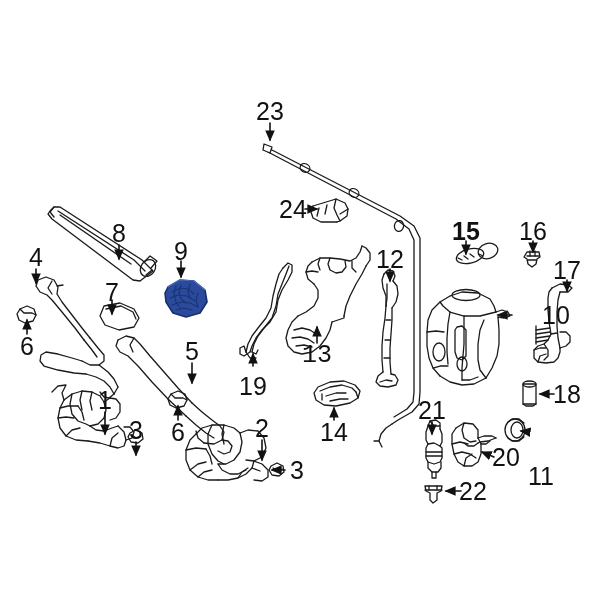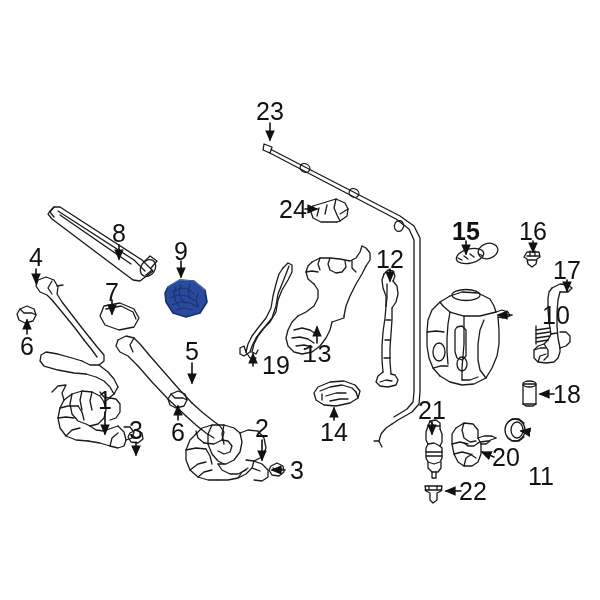--- a/index.html
+++ b/index.html
@@ -387,20 +387,20 @@
   <span class="callout-label" style="left:181px;top:251px;">9</span>
   <span class="callout-label" style="left:524px;top:315px;margin-left:32px;">10</span>
   <span class="callout-label" style="left:541px;top:432px;margin-top:44px;">11</span>
   <span class="callout-label" style="left:390px;top:259px;">12</span>
   <span class="callout-label" style="left:317px;top:355px;font-family:Liberation Mono, monospace;">13</span>
   <span class="callout-label" style="left:334px;top:432px;">14</span>
   <span class="callout-label" style="left:466px;top:231px;font-weight:bold;">15</span>
   <span class="callout-label" style="left:533px;top:231px;">16</span>
   <span class="callout-label" style="left:567px;top:270px;">17</span>
   <span class="callout-label" style="left:567px;top:394px;">18</span>
-  <span class="callout-label" style="left:253px;top:365px;margin-left:23px;">19</span>
+  <span class="callout-label" style="left:253px;top:386px;">19</span>
   <span class="callout-label" style="left:506px;top:457px;">20</span>
   <span class="callout-label" style="left:432px;top:410px;">21</span>
   <span class="callout-label" style="left:473px;top:491px;">22</span>
   <span class="callout-label" style="left:270px;top:111px;">23</span>
   <span class="callout-label" style="left:293px;top:209px;">24</span>
 
 </div>
 
 </body></html>

